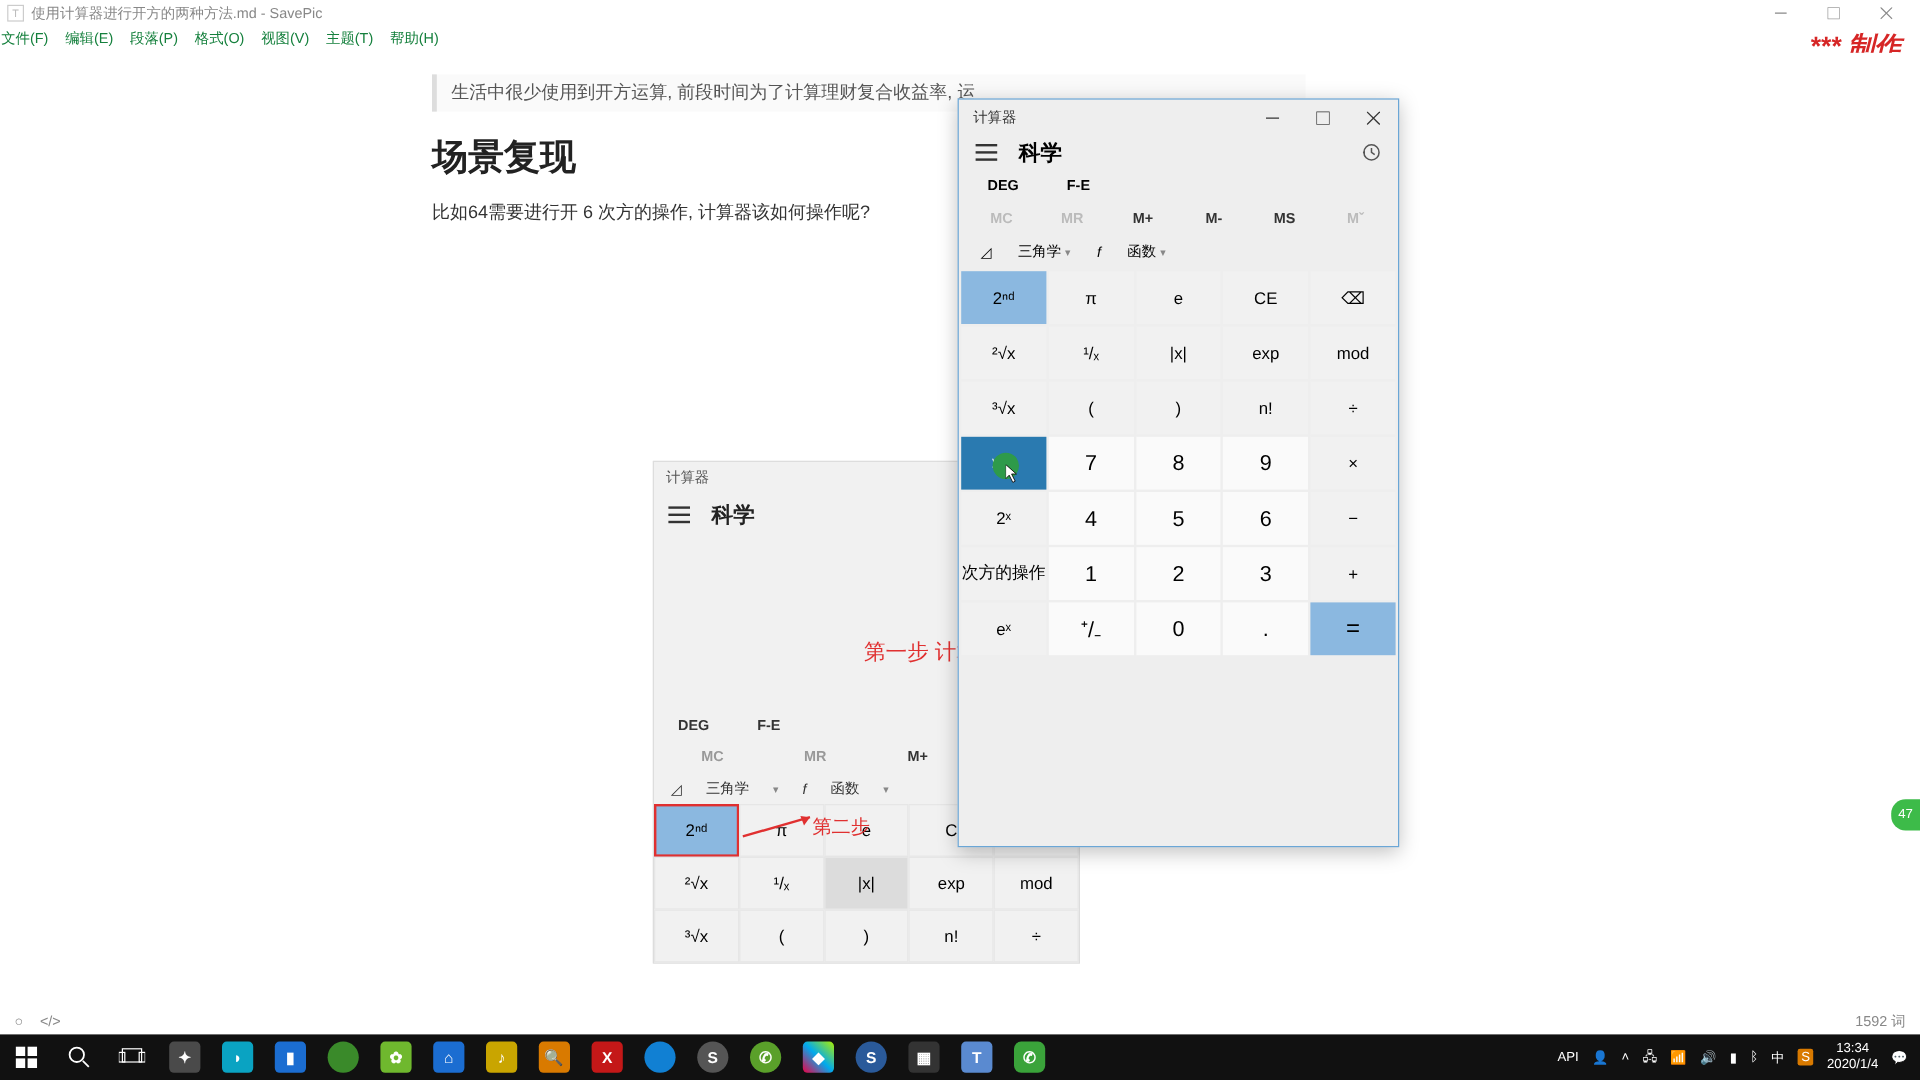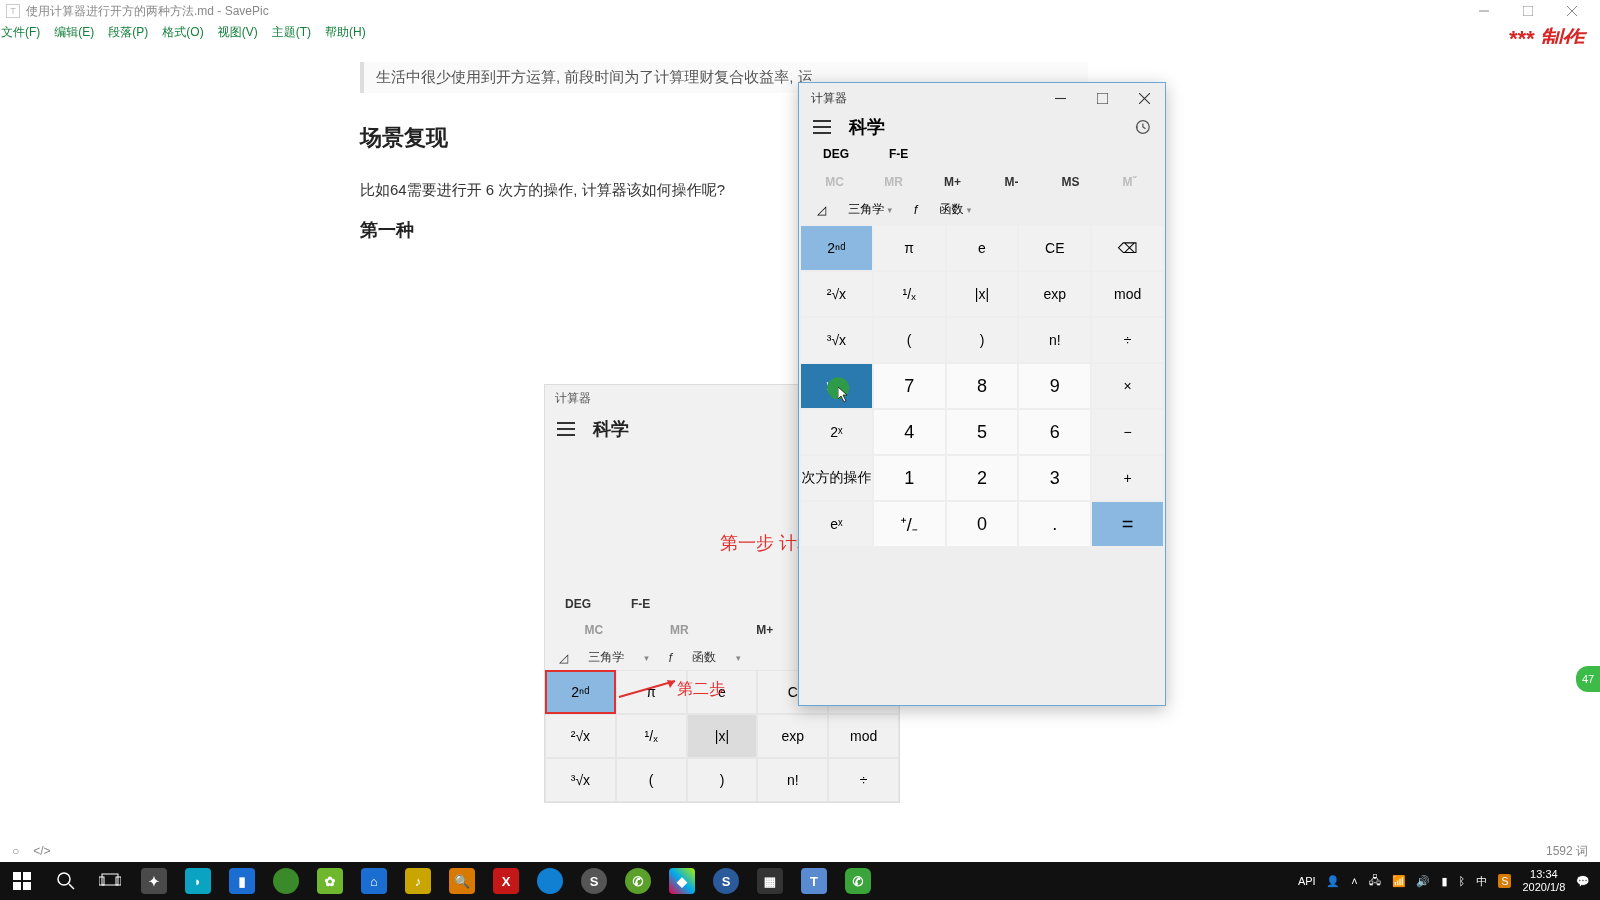--- a/index.html
+++ b/index.html
@@ -9,22 +9,22 @@
 .win-titlebar .spacer{flex:1;}
 .win-ctrl{width:44px;height:22px;display:flex;align-items:center;justify-content:center;color:#888;}
 .win-ctrl svg{width:10px;height:10px;}
 .menubar{height:20px;display:flex;align-items:center;padding:0 1px;font-size:12px;color:#15803d;gap:14px;}
 .menubar span{cursor:default;}
 .watermark{position:absolute;top:24px;right:16px;font-size:22px;font-weight:bold;color:#d62626;font-style:italic;}
 .editor-area{position:absolute;top:44px;left:0;right:0;bottom:38px;background:#fff;}
 .doc{width:728px;margin-left:360px;}
 .frontmatter{margin-top:22px;background:#f5f5f5;padding:12px 16px;font-family:Consolas,monospace;font-size:14px;color:#666;line-height:1.5;white-space:pre;}
 .bq{margin-top:18px;padding:6px 12px;border-left:4px solid #ddd;color:#555;font-size:15px;background:#fafafa;}
-.h2{margin-top:30px;font-size:22px;font-weight:bold;color:#222;}
-.p{margin-top:28px;font-size:15px;color:#333;}
+.h2{margin-top:18px;font-size:30px;font-weight:bold;color:#222;}
+.p{margin-top:16px;font-size:15px;color:#333;}
 .h3{margin-top:18px;font-size:18px;font-weight:bold;color:#222;}
 .imgref{margin-top:16px;font-family:Consolas,monospace;font-size:14px;color:#444;display:flex;align-items:center;gap:4px;}
 .imgref .pic-icon{width:14px;height:14px;border:1px solid #888;position:relative;}
 .imgref .pic-icon::after{content:"";position:absolute;left:2px;bottom:2px;width:0;height:0;border-left:3px solid transparent;border-right:3px solid transparent;border-bottom:4px solid #888;}
 .embedded-calc{position:absolute;top:340px;left:544px;width:356px;background:#f1f1f1;border:1px solid #ddd;}
 .ec-title{height:26px;display:flex;align-items:center;padding:0 10px;font-size:12px;color:#555;}
 .ec-head{display:flex;align-items:center;gap:18px;padding:6px 12px 2px;}
 .ham{width:18px;height:14px;display:flex;flex-direction:column;justify-content:space-between;}
 .ham div{height:2px;background:#333;}
 .ec-mode{font-size:18px;font-weight:600;color:#222;}
@@ -110,21 +110,20 @@
   <span>帮助(H)</span>
 </div>
 
 <div class="watermark">***  制作</div>
 
 <div class="editor-area">
   <div class="doc">
     <div class="bq">生活中很少使用到开方运算, 前段时间为了计算理财复合收益率, 运</div>
     <div class="h2">场景复现</div>
     <div class="p">比如64需要进行开 6 次方的操作, 计算器该如何操作呢?</div>
-    <div class="h3">第一种</div>
   </div>
 
   <div class="embedded-calc">
     <div class="ec-title">计算器</div>
     <div class="ec-head">
       <div class="ham">
           <div></div>
           <div></div>
           <div></div>
         </div>
@@ -366,17 +365,17 @@
     <span>˄</span>
     <span>🖧</span>
     <span>📶</span>
     <span>🔊</span>
     <span>▮</span>
     <span>ᛒ</span>
     <span>中</span>
     <span style="background:#d97a00;padding:1px 3px;border-radius:2px">S</span>
     <div class="tb-clock">
       <div>13:34</div>
-      <div>2020/1/8</div>
+      <div>2020/1/4</div>
     </div>
     <span>💬</span>
   </div>
 </div>
 
 </body></html>

